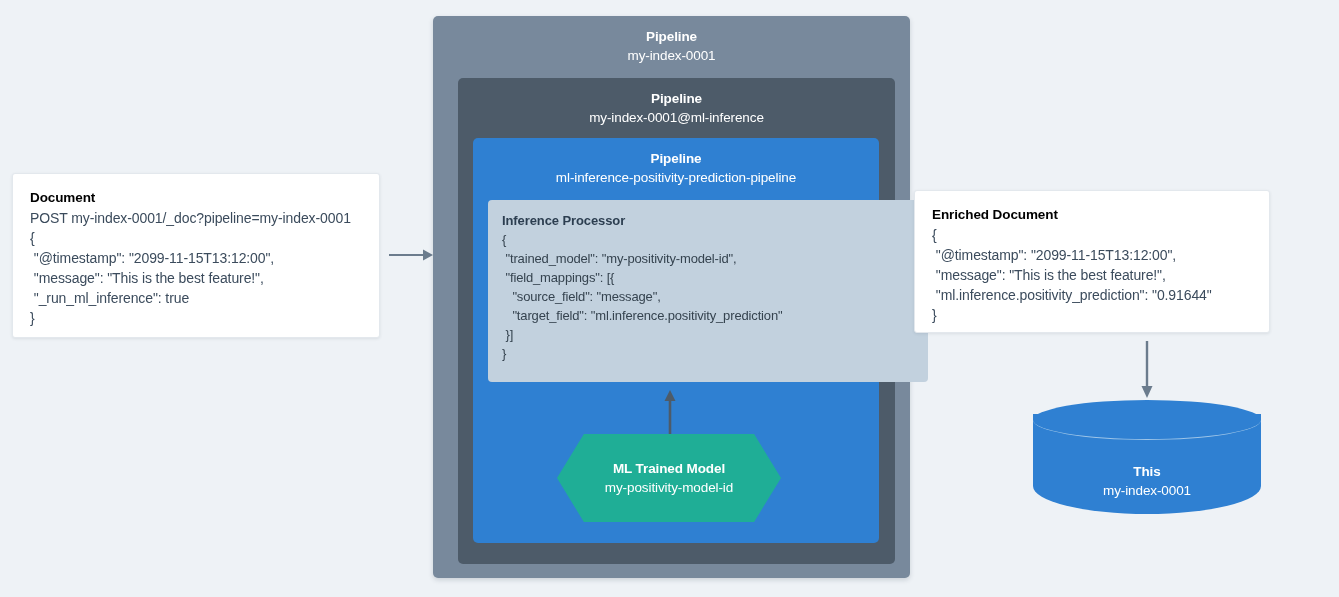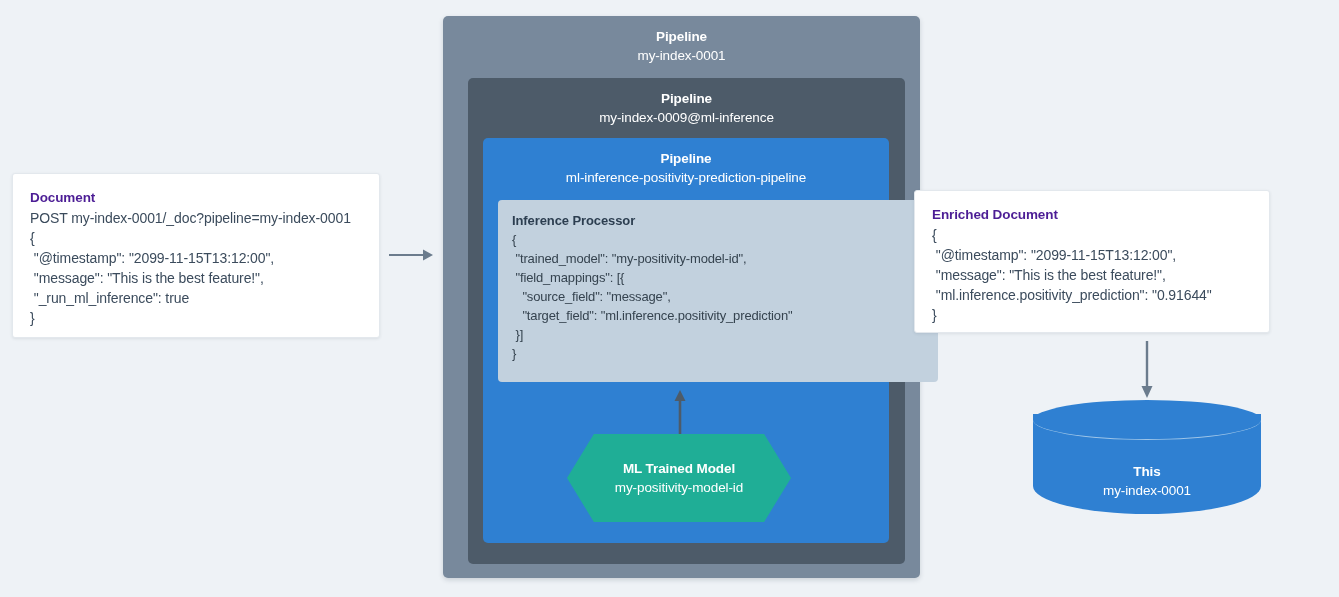--- a/index.html
+++ b/index.html
@@ -24,21 +24,21 @@
     background: #ffffff;
     border: 1px solid #e3e8ed;
     border-radius: 3px;
     box-shadow: 0 1px 3px rgba(40,55,70,0.10);
     box-sizing: border-box;
     padding: 14px 16px 14px 17px;
   }
   .doc-title {
     font-weight: bold;
     font-size: 13.5px;
-    color: #4c1d95;
+    color: #000000;
     line-height: 20px;
     letter-spacing: -0.1px;
   }
   .doc-line {
     font-size: 14px;
     color: #3b4b5c;
     line-height: 20px;
     white-space: pre;
     letter-spacing: -0.1px;
   }
@@ -47,21 +47,20 @@
   .pipe-outer {
     position: absolute;
     left: 433px;
     top: 16px;
     width: 477px;
     height: 562px;
     background: #78899c;
     border-radius: 5px;
     box-shadow: 0 2px 5px rgba(40,55,70,0.18);
     box-sizing: border-box;
-    margin-left: 10px;
   }
   .pipe-mid {
     position: absolute;
     left: 25px;
     top: 62px;
     width: 437px;
     height: 486px;
     background: #4d5b69;
     border-radius: 5px;
     box-sizing: border-box;
@@ -220,21 +219,21 @@
 
   <div class="pipe-outer">
     <div class="pipe-head">
       <div class="t1">Pipeline</div>
       <div class="t2">my-index-0001</div>
     </div>
 
     <div class="pipe-mid">
       <div class="pipe-head">
         <div class="t1">Pipeline</div>
-        <div class="t2">my-index-0009@ml-inference</div>
+        <div class="t2">my-index-0001@ml-inference</div>
       </div>
 
       <div class="pipe-inner">
         <div class="pipe-head">
           <div class="t1">Pipeline</div>
           <div class="t2">ml-inference-positivity-prediction-pipeline</div>
         </div>
 
         <div class="proc-box">
           <div class="proc-title">Inference Processor</div>

